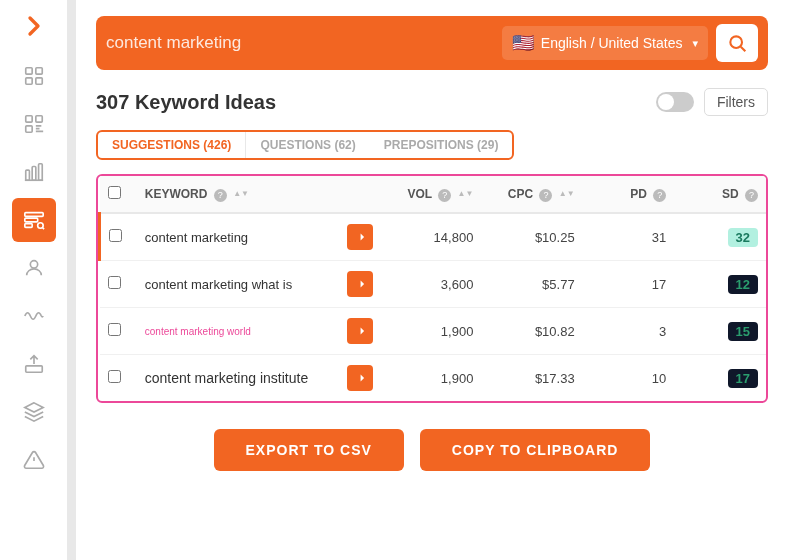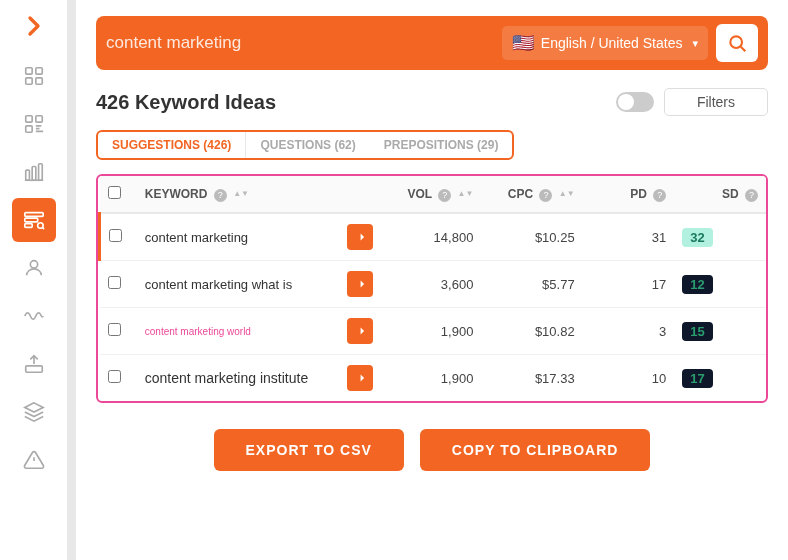--- a/index.html
+++ b/index.html
@@ -125,21 +125,21 @@
       width: 16px; height: 16px;
       background: #fff;
       border-radius: 50%;
       top: 2px; left: 2px;
       transition: left 0.2s;
     }
     .filters-btn {
       border: 1px solid #ddd;
       background: #fff;
       border-radius: 5px;
-      padding: 5px 32px;
+      padding: 5px 12px;
       font-size: 14px;
       cursor: pointer;
       color: #555;
     }
 
     
     .tabs {
       display: flex;
       flex-wrap: wrap;
       gap: 0;
@@ -201,20 +201,21 @@
     tbody tr {
       border-bottom: 1px solid #f0f0f0;
     }
     tbody tr:last-child { border-bottom: none; }
     tbody td {
       padding: 10px 8px;
       color: #444;
     }
     td.num { text-align: right; }
     .sd-cell {
+      text-align: right;
     }
     .sd-badge {
       display: inline-block;
       padding: 2px 8px;
       border-radius: 4px;
       font-weight: 700;
       font-size: 13px;
     }
     .sd-green { background: #b2f0e0; color: #1a7a5e; }
     .sd-light-green { background: #0f172a; color: #2a9d6e; }
@@ -369,21 +370,21 @@
     </button>
     <button class="search-btn">
       <svg viewBox="0 0 24 24" fill="none" stroke="#f26522" stroke-width="2.5" width="20" height="20">
         <circle cx="11" cy="11" r="7"></circle>
         <line x1="16.5" y1="16.5" x2="22" y2="22"></line>
       </svg>
     </button>
   </div>
 
   <div class="header-row">
-    <span class="keyword-count">426 Keyword Ideas</span>
+    <span class="keyword-count">307 Keyword Ideas</span>
     <div class="filters-area">
       <div class="toggle-switch"></div>
       <button class="filters-btn">Filters</button>
     </div>
   </div>
 
   <div class="tabs">
     <div class="tab-row">
       <div class="tab active">SUGGESTIONS (426)</div>
       <div class="tab">QUESTIONS (62)</div>

